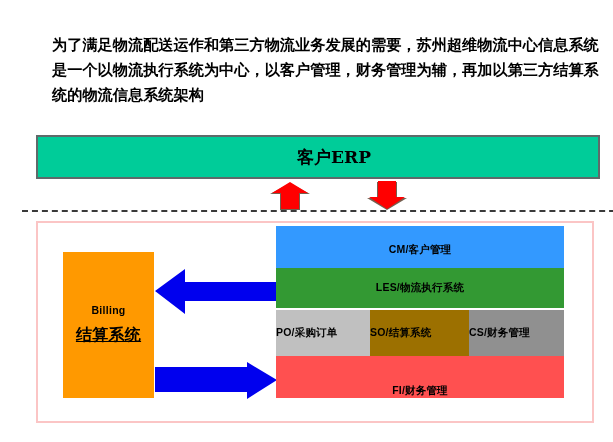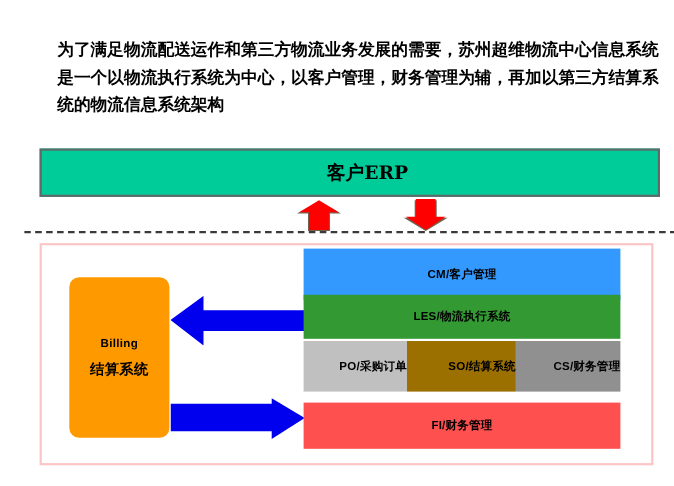--- a/index.html
+++ b/index.html
@@ -95,33 +95,33 @@
     left: 41px;
     top: 252px;
     width: 91px;
     height: 146px;
     background: #FF9900;
     display: flex;
     flex-direction: column;
     align-items: center;
     justify-content: center;
     gap: 9px;
-    border-radius: 9px;
   }
   #billing-en {
     font-size: 10.5px;
     font-weight: bold;
     color: #000000;
     letter-spacing: 0.3px;
   }
   #billing-cn {
-    font-size: 13px;
+    font-size: 16px;
     font-weight: bold;
     color: #000000;
     letter-spacing: 0.3px;
+    text-decoration: underline;
   }
 
   
   .blue-arrow-wrap {
     position: absolute;
   }
   #blue-arrow-left-wrap {
     left: 133px;
     top: 269px;
     width: 122px;
@@ -164,36 +164,37 @@
   }
   #row-mid {
     top: 84px;
     height: 46px;
     background: transparent;
     display: flex;
     flex-direction: row;
     justify-content: flex-start;
   }
   #row-fi {
-    top: 140px;
+    top: 130px;
     height: 42px;
     background: #FF5050;
+    align-items: flex-end;
   }
   .stack-label {
     font-size: 10.5px;
     font-weight: bold;
     color: #000000;
     letter-spacing: 0.2px;
     white-space: nowrap;
   }
   .sub-cell {
     height: 46px;
     display: flex;
     align-items: center;
-    justify-content: flex-end;
+    justify-content: flex-start;
     box-sizing: border-box;
   }
   #cell-po {
     width: 94px;
     background: #C0C0C0;
   }
   #cell-so {
     width: 99px;
     background: #9C7000;
   }

